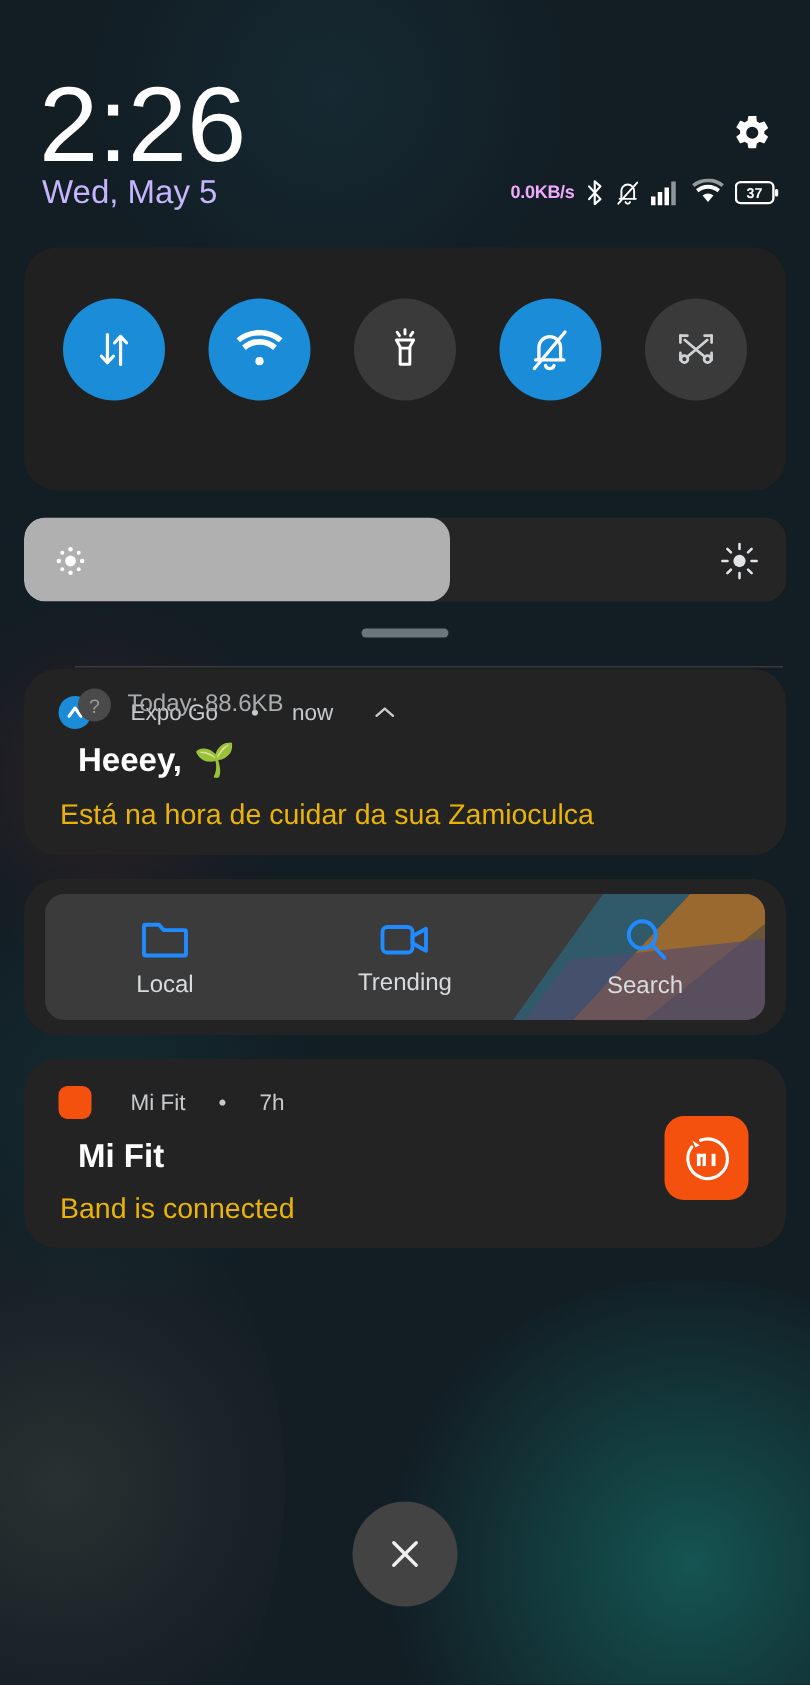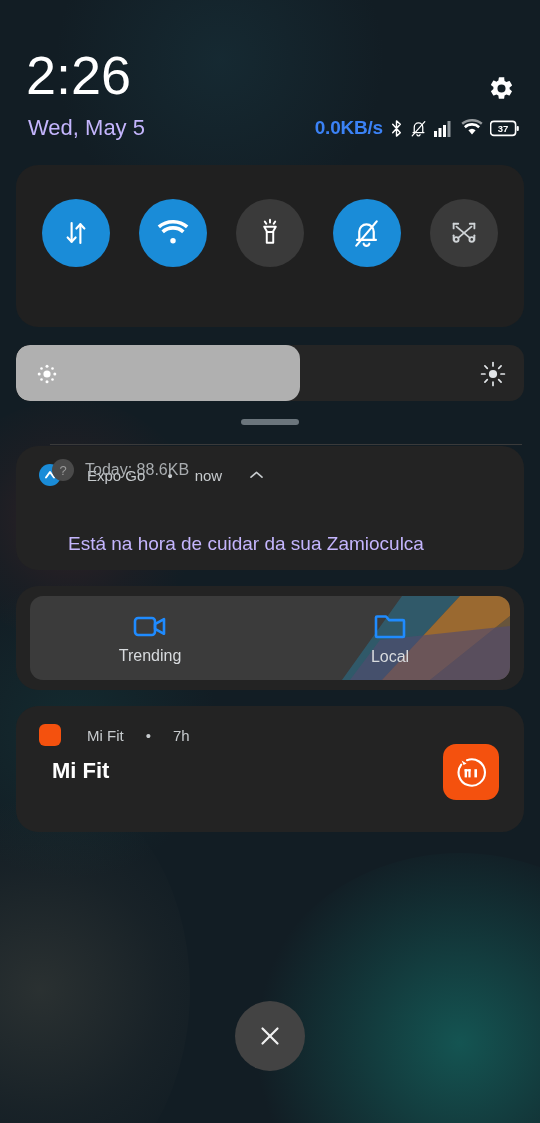--- a/index.html
+++ b/index.html
@@ -24,33 +24,33 @@
                  background:radial-gradient(circle, rgba(30,70,82,.30) 0%, rgba(20,45,56,0) 70%); }
   #glow-midteal{ width:300px; height:300px; left:-80px; top:580px;
                  background:radial-gradient(circle, rgba(24,78,78,.28) 0%, rgba(18,40,46,0) 70%); }
 
   .layer { position:relative; z-index:2; }
 
   
   #header { position:absolute; top:0; left:0; width:540px; height:160px; }
   #clock {
     position:absolute; left:26px; top:48px;
-    font-size:54px; color:#fff; font-weight:300; letter-spacing:0px; line-height:1;
+    font-size:71px; color:#fff; font-weight:300; letter-spacing:0px; line-height:1;
   }
   #date {
     position:absolute; left:28px; top:115px;
     font-size:22px; color:#c4b5fd; font-weight:400;
   }
   #gear-btn { position:absolute; right:21px; top:70px; width:36px; height:36px;
               display:flex; align-items:center; justify-content:center; }
   #status-icons {
     position:absolute; right:20px; top:117px;
     display:flex; align-items:center; gap:7px; height:22px;
   }
-  #net-speed { font-size:19px; color:#3b82f6; font-weight:bold; letter-spacing:-.2px; }
+  #net-speed { font-size:12px; color:#f0abfc; font-weight:bold; letter-spacing:-.2px; }
   .sicon { display:flex; align-items:flex-start; }
 
   
   #qs-card {
     position:absolute; left:16px; top:165px; width:508px; height:162px;
     background:#202020; border-radius:22px;
   }
   #qs-toggles {
     position:absolute; top:22px; left:0; width:508px; height:92px;
     display:flex; align-items:center; justify-content:space-around; padding:0 12px;
@@ -102,21 +102,21 @@
   .app-icon-sm { width:22px; height:22px; border-radius:50%; margin-right:10px; flex:none;
                  display:flex; align-items:center; justify-content:center; }
   #expo-icon { background:#1a8cd8; }
   #mifit-icon { background:#f4510e; border-radius:6px; }
   .app-name { font-size:15px; color:#c7cbce; }
   .dot-sep  { font-size:15px; color:#c7cbce; margin:0 6px; }
   .time-ago { font-size:15px; color:#c7cbce; }
   .expand-caret { margin-left:11px; display:flex; align-items:center; }
 
   .notif-title { position:absolute; left:36px; font-size:22px; color:#fff; font-weight:bold; }
-  .notif-body  { position:absolute; left:52px; font-size:19px; color:#c4b5fd; }
+  .notif-body  { position:absolute; left:24px; font-size:19px; color:#eab308; }
   #expo-title { top:48px; display:flex; align-items:center; gap:8px; }
   #expo-body  { top:87px; }
   #mifit-title{ top:52px; }
   #mifit-body { top:90px; }
   .sprout { font-size:22px; }
 
   #mifit-badge {
     position:absolute; right:25px; top:38px; width:56px; height:56px;
     background:#f4510e; border-radius:13px;
     display:flex; align-items:center; justify-content:center;
@@ -311,61 +311,73 @@
     </span>
     <span class="app-name">Expo Go</span>
     <span class="dot-sep">•</span>
     <span class="time-ago">now</span>
     <span class="expand-caret">
       <svg width="15" height="10" viewBox="0 0 15 10" fill="none" stroke="#c7cbce" stroke-width="1.6" stroke-linecap="round" stroke-linejoin="round">
         <path d="M2 7.2 L7.5 2.4 L13 7.2"></path>
       </svg>
     </span>
   </div>
+  <div class="notif-title" id="expo-title">
+    <span>Heeey,</span>
+    <span class="sprout">🌱</span>
+  </div>
   <div class="notif-body" id="expo-body">Está na hora de cuidar da sua Zamioculca</div>
 </div>
 
 <div id="action-card" class="layer">
   <div id="action-inner">
     <svg id="action-deco" viewBox="0 0 480 84" preserveAspectRatio="none">
       <polygon points="372,0 430,0 352,84 312,84" fill="#2f5f72" opacity=".85"></polygon>
       <polygon points="430,0 480,0 480,20 400,84 352,84" fill="#b3752e" opacity=".80"></polygon>
       <polygon points="480,20 480,84 400,84" fill="#8e6b3e" opacity=".55"></polygon>
       <polygon points="350,44 480,30 480,84 320,84" fill="#514b6e" opacity=".65"></polygon>
     </svg>
     <div id="action-items">
 
       <div class="action-item">
+        <svg class="ico" width="34" height="30" viewBox="0 0 34 30" fill="none" stroke="#1f8bff" stroke-width="2.6" stroke-linejoin="round" stroke-linecap="round">
+          <path d="M3 25 V6.5 a1 1 0 0 1 1-1 H13 l3.2 3.6 H30 a1 1 0 0 1 1 1 V25 a1 1 0 0 1-1 1 H4 a1 1 0 0 1-1-1 Z"></path>
+        </svg>
+        <span class="action-label">Local</span>
+      </div>
+
+      <div class="action-item">
         <svg class="ico" width="36" height="28" viewBox="0 0 36 28" fill="none" stroke="#1f8bff" stroke-width="2.6" stroke-linejoin="round" stroke-linecap="round">
           <rect x="3" y="6" width="20" height="17" rx="3.2"></rect>
           <path d="M23 12.2 L32 7.2 V21.8 L23 16.8 Z"></path>
         </svg>
         <span class="action-label">Trending</span>
       </div>
 
       <div class="action-item">
-        <svg class="ico" width="34" height="30" viewBox="0 0 34 30" fill="none" stroke="#1f8bff" stroke-width="2.6" stroke-linejoin="round" stroke-linecap="round">
-          <path d="M3 25 V6.5 a1 1 0 0 1 1-1 H13 l3.2 3.6 H30 a1 1 0 0 1 1 1 V25 a1 1 0 0 1-1 1 H4 a1 1 0 0 1-1-1 Z"></path>
+        <svg class="ico" width="32" height="32" viewBox="0 0 32 32" fill="none" stroke="#1f8bff" stroke-width="2.6" stroke-linecap="round">
+          <circle cx="14.2" cy="13.2" r="9"></circle>
+          <path d="M20.8 20 L29 28.5"></path>
         </svg>
-        <span class="action-label">Local</span>
+        <span class="action-label">Search</span>
       </div>
-
 
     </div>
   </div>
 </div>
 
 <div class="notif-card" id="notif-mifit">
   <div class="notif-head">
     <span class="app-icon-sm" id="mifit-icon"></span>
     <span class="app-name">Mi Fit</span>
     <span class="dot-sep">•</span>
     <span class="time-ago">7h</span>
   </div>
   <div class="notif-title" id="mifit-title">Mi Fit</div>
+  <div class="notif-body" id="mifit-body">Band is connected</div>
   <div id="mifit-badge">
     <svg width="44" height="44" viewBox="0 0 44 44" fill="none">
       <path d="M12.2 14.6 A13.2 13.2 0 1 0 18 10.2" stroke="#fff" stroke-width="2.1" stroke-linecap="round"></path>
       <path d="M12.6 10.4 L17.6 13.6 L14.6 14.9 Z" fill="#fff"></path>
       <rect x="15.6" y="19.2" width="2.4" height="8.2" fill="#fff"></rect>
       <rect x="19.4" y="19.2" width="2.2" height="8.2" fill="#fff"></rect>
       <rect x="15.6" y="19.2" width="6" height="2.2" fill="#fff"></rect>
       <rect x="25.4" y="19.2" width="2.6" height="8.2" fill="#fff"></rect>
     </svg>
   </div>

